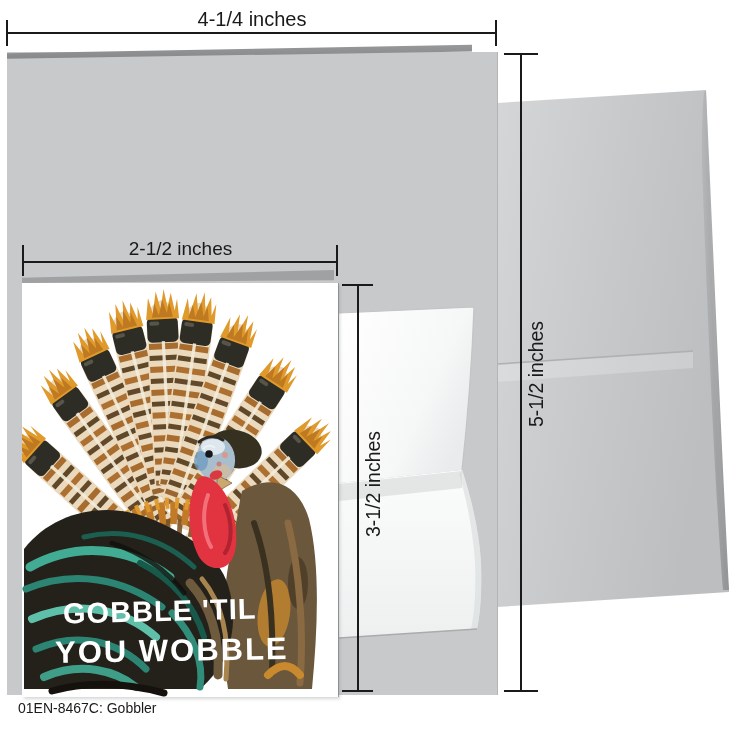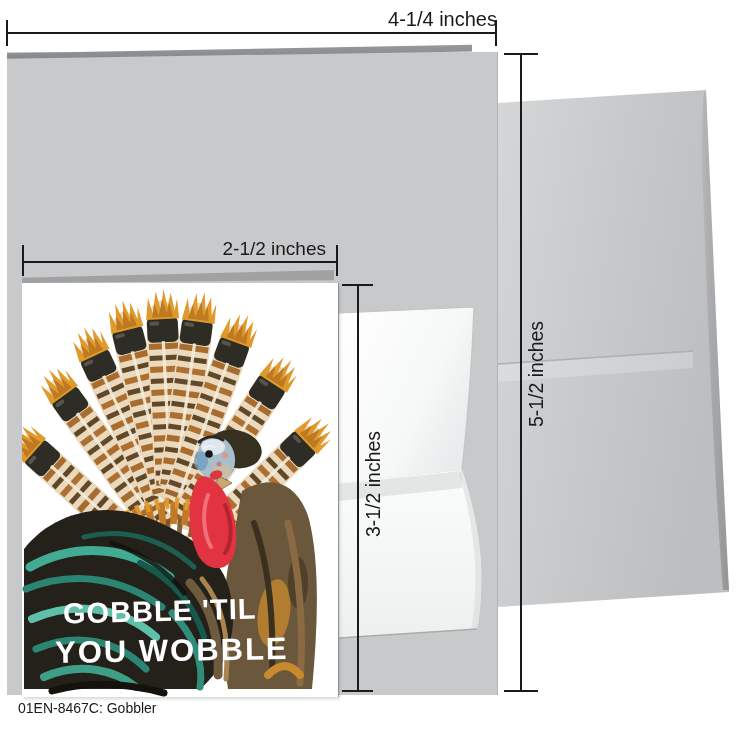--- a/index.html
+++ b/index.html
@@ -6,21 +6,21 @@
   .stage{
     position:relative;width:738px;height:738px;overflow:hidden;background:#fff;
     font-family:"Liberation Sans",sans-serif;color:var(--ink,#1a1a1a);
   }
   .abs{position:absolute;}
   
   .hline{position:absolute;height:2px;background:var(--ink,#1a1a1a);}
   .vline{position:absolute;width:2px;background:var(--ink,#1a1a1a);}
   .vtick{position:absolute;width:2px;background:var(--ink,#1a1a1a);}
   .htick{position:absolute;height:2px;background:var(--ink,#1a1a1a);}
-  .hlabel{position:absolute;text-align:right;font-size:20px;color:var(--ink,#1a1a1a);}
+  .hlabel{position:absolute;text-align:center;font-size:20px;color:var(--ink,#1a1a1a);}
   .vlabel{position:absolute;white-space:nowrap;font-size:19.5px;color:var(--ink,#1a1a1a);
           transform:translate(-50%,-50%) rotate(-90deg);}
   
   .big-card{position:absolute;left:7px;top:52px;width:490px;height:643px;
             background:var(--card-gray,#c8c9cb);border-right:1px solid #b2b4b6;}
   .big-card-edge{position:absolute;left:7px;top:44px;width:465px;height:15px;
             background:linear-gradient(#97999b,#86888a);
             clip-path:polygon(0 62%,100% 5%,100% 50%,0 98%);}
   .small-card-edge{position:absolute;left:22px;top:270px;width:312px;height:13px;
             background:#9fa1a3;clip-path:polygon(0 60%,100% 0,100% 78%,0 100%);}
@@ -167,21 +167,21 @@
     <div class="hline" style="left:7px;top:32px;width:490px"></div>
     <div class="vtick" style="left:6px;top:20px;height:26px"></div>
     <div class="vtick" style="left:495px;top:20px;height:26px"></div>
     <div class="hlabel" style="left:7px;top:8px;width:490px">4-1/4 inches</div>
   </div>
 
   <div>
     <div class="hline" style="left:23px;top:261px;width:315px"></div>
     <div class="vtick" style="left:22px;top:245px;height:31px"></div>
     <div class="vtick" style="left:336px;top:245px;height:31px"></div>
-    <div class="hlabel" style="left:11px;top:238px;width:315px;font-size:19px">2-1/2 inches</div>
+    <div class="hlabel" style="left:23px;top:238px;width:315px;font-size:19px">2-1/2 inches</div>
   </div>
 
   <div>
     <div class="vline" style="left:357px;top:286px;height:406px"></div>
     <div class="htick" style="left:342px;top:284px;width:31px"></div>
     <div class="htick" style="left:342px;top:690px;width:31px"></div>
     <div class="vlabel" style="left:373px;top:484px">3-1/2 inches</div>
   </div>
 
   <div>

